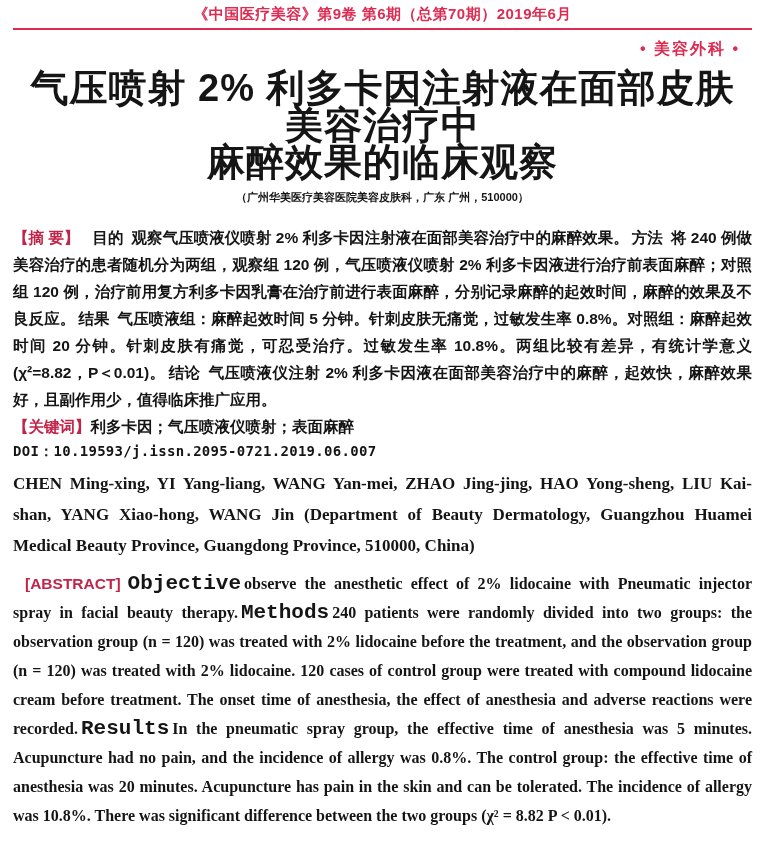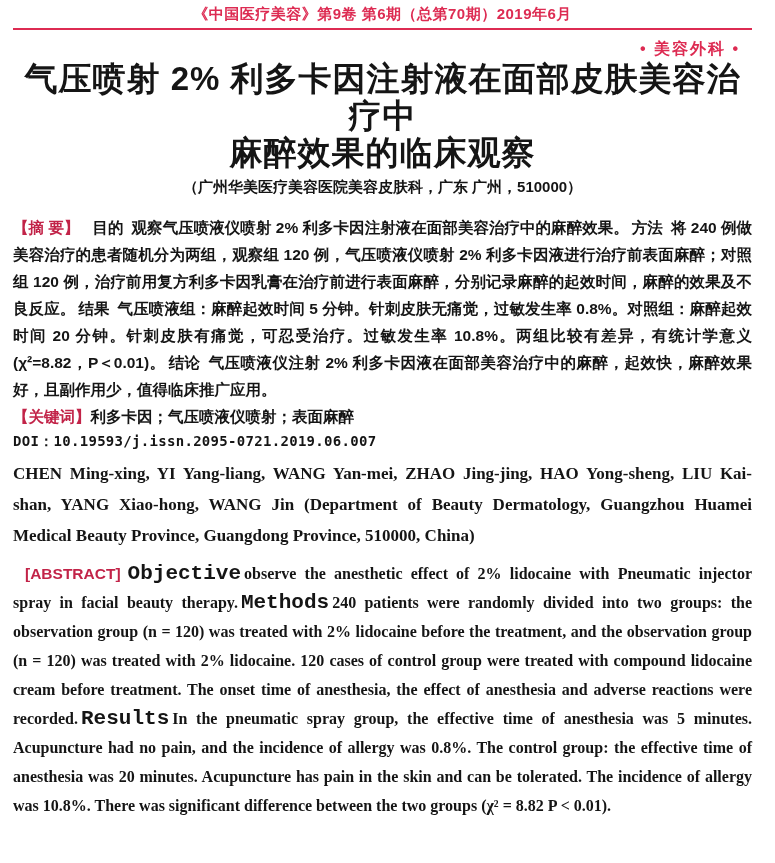--- a/index.html
+++ b/index.html
@@ -35,35 +35,36 @@
     color:var(--red1);
     font-size:16px;
     font-weight:600;
     line-height:22px;
     margin-top:8px;
     padding-right:12px;
     letter-spacing:2px;
   }
   .title-cn{
     text-align:center;
-    font-size:33px;
+    font-size:38px;
     font-weight:bold;
     line-height:37px;
+    margin-top:10px;
     letter-spacing:1px;
   }
   .authors-cn{
     text-align:center;
     font-size:17px;
     font-weight:bold;
     line-height:22px;
     margin-top:14px;
   }
   .affiliation-cn{
     text-align:center;
-    font-size:15px;
+    font-size:11px;
     font-weight:bold;
     line-height:22px;
     margin-top:5px;
   }
   .abstract-cn{
     margin-top:16px;
     font-size:15.5px;
     font-weight:bold;
     line-height:27px;
     text-align:justify;

